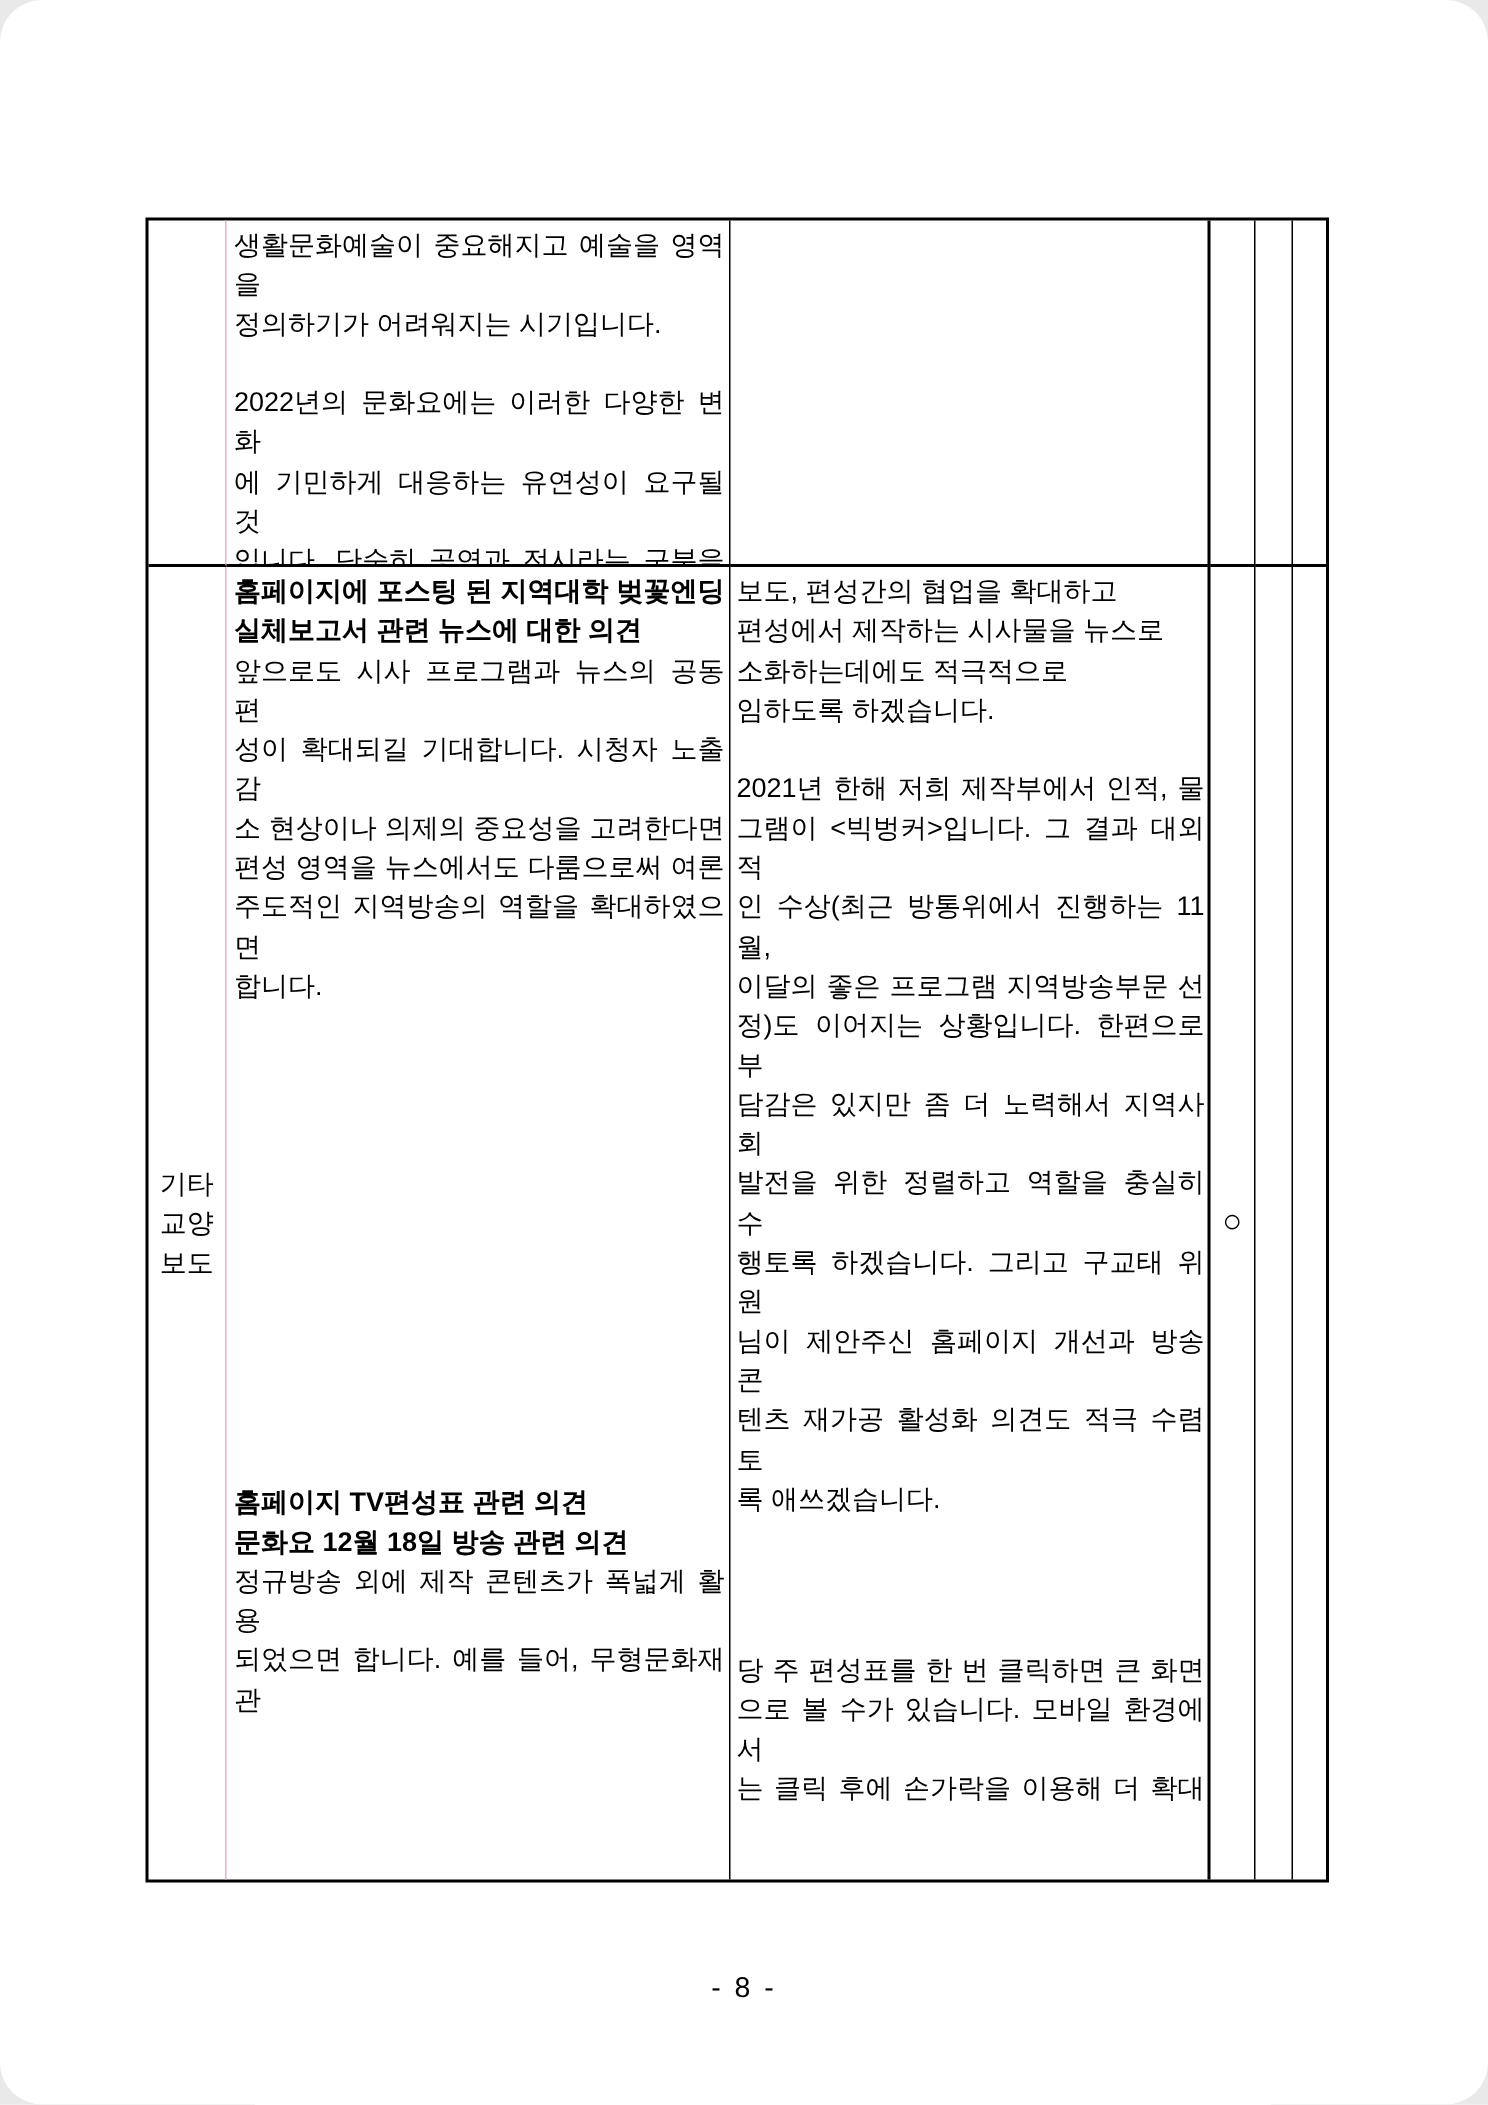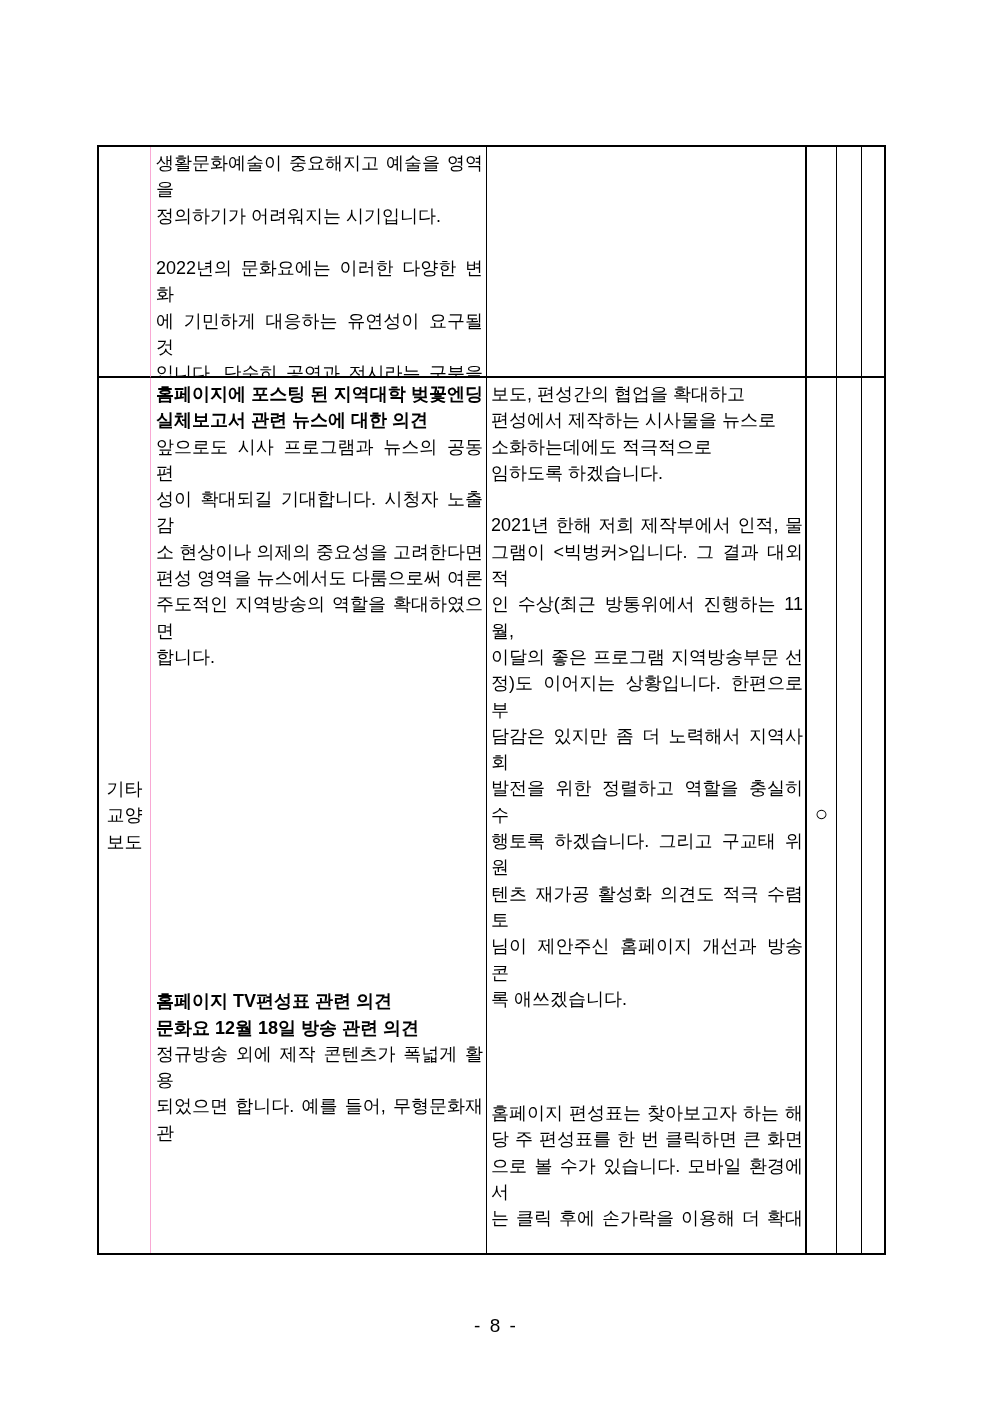--- a/index.html
+++ b/index.html
@@ -5,20 +5,21 @@
   * { margin: 0; padding: 0; box-sizing: border-box; }
   html, body { background: #e9e9e9; }
   body { font-family: "Liberation Sans", "DejaVu Sans", sans-serif; }
   .page {
     position: relative;
     width: 992px;
     height: 1403px;
     background: #ffffff;
     color: #000000;
     overflow: hidden;
+    border-radius: 28px;
   }
   .doc-table {
     position: absolute;
     left: 97px;
     top: 145px;
     width: 789px;
     height: 1110px;
     border: 2px solid #000;
     display: grid;
     grid-template-columns: 52px 336px 320px 30px 25px 22px;
@@ -136,27 +137,26 @@
       <div class="blank-line"></div>
       <div>
           <div class="line line-just">2021년 한해 저희 제작부에서 인적, 물</div>
           <div class="line line-just">그램이 &lt;빅벙커&gt;입니다. 그 결과 대외적</div>
           <div class="line line-just">인 수상(최근 방통위에서 진행하는 11월,</div>
           <div class="line line-just">이달의 좋은 프로그램 지역방송부문 선</div>
           <div class="line line-just">정)도 이어지는 상황입니다. 한편으로 부</div>
           <div class="line line-just">담감은 있지만 좀 더 노력해서 지역사회</div>
           <div class="line line-just">발전을 위한 정렬하고 역할을 충실히 수</div>
           <div class="line line-just">행토록 하겠습니다. 그리고 구교태 위원</div>
+          <div class="line line-just">님이 제안주신 홈페이지 개선과 방송 콘</div>
           <div class="line line-just">텐츠 재가공 활성화 의견도 적극 수렴토</div>
-          <div class="line line-just">님이 제안주신 홈페이지 개선과 방송 콘</div>
           <div class="line line-left">록 애쓰겠습니다.</div>
         </div>
       <div class="sp-rs-gap"></div>
       <div>
-          <div class="line line-just">홈페이지 편성표는 찾아보고자 하는 해</div>
           <div class="line line-just">당 주 편성표를 한 번 클릭하면 큰 화면</div>
           <div class="line line-just">으로 볼 수가 있습니다. 모바일 환경에서</div>
           <div class="line line-just">는 클릭 후에 손가락을 이용해 더 확대</div>
         </div>
     </div>
 
     <div class="cell c4 r2 check-cell">
       <span>○</span>
     </div>
     <div class="cell c5 r2"></div>

